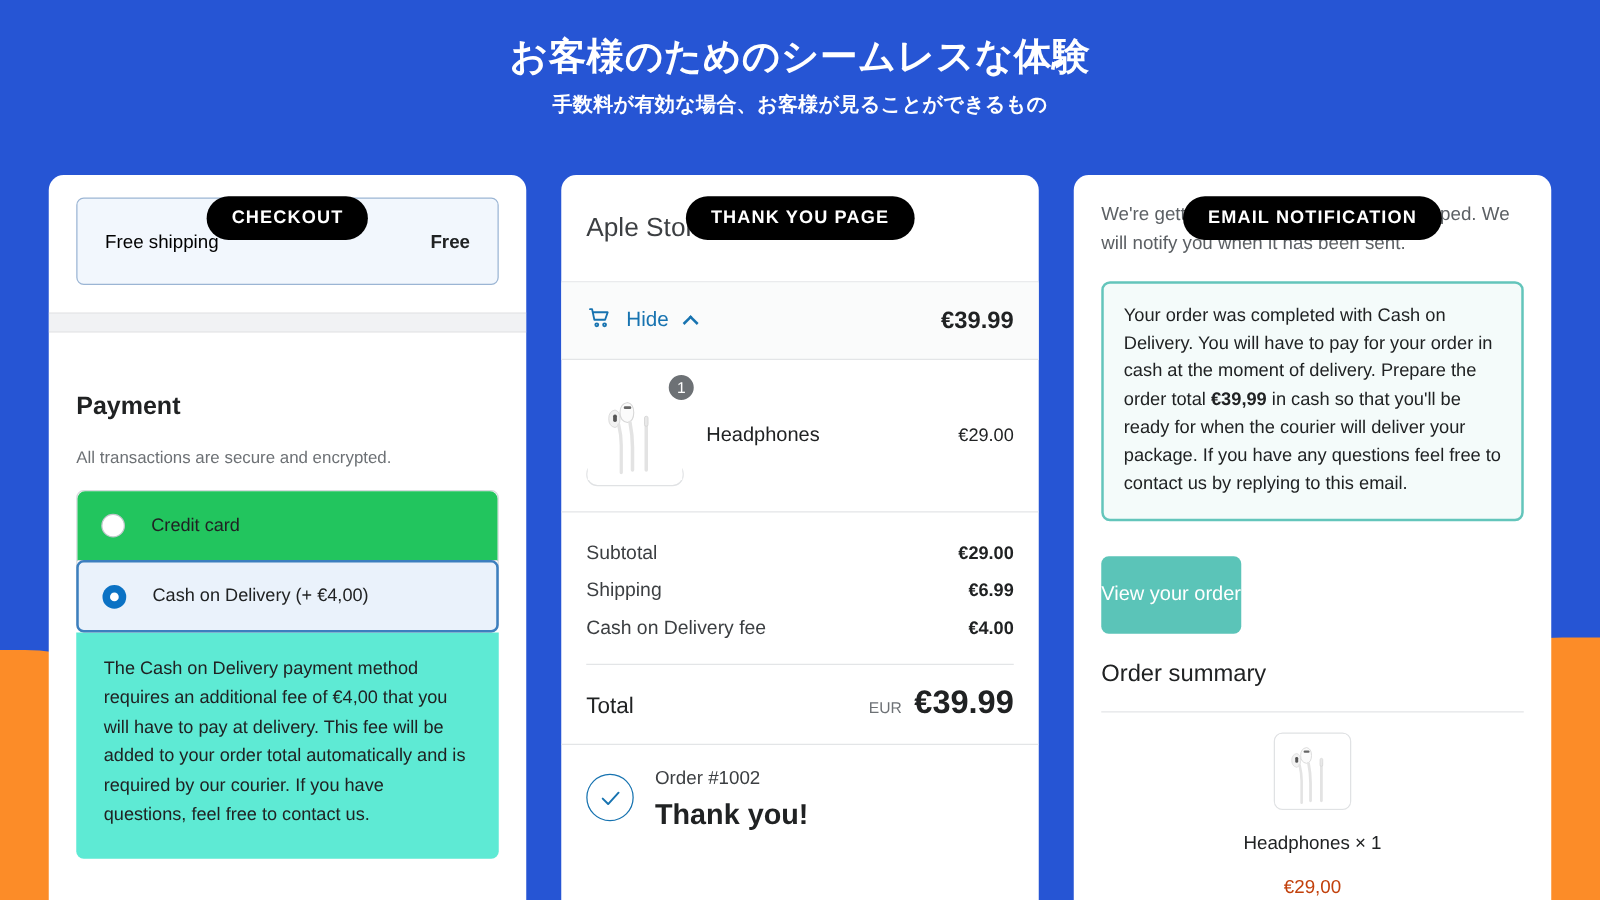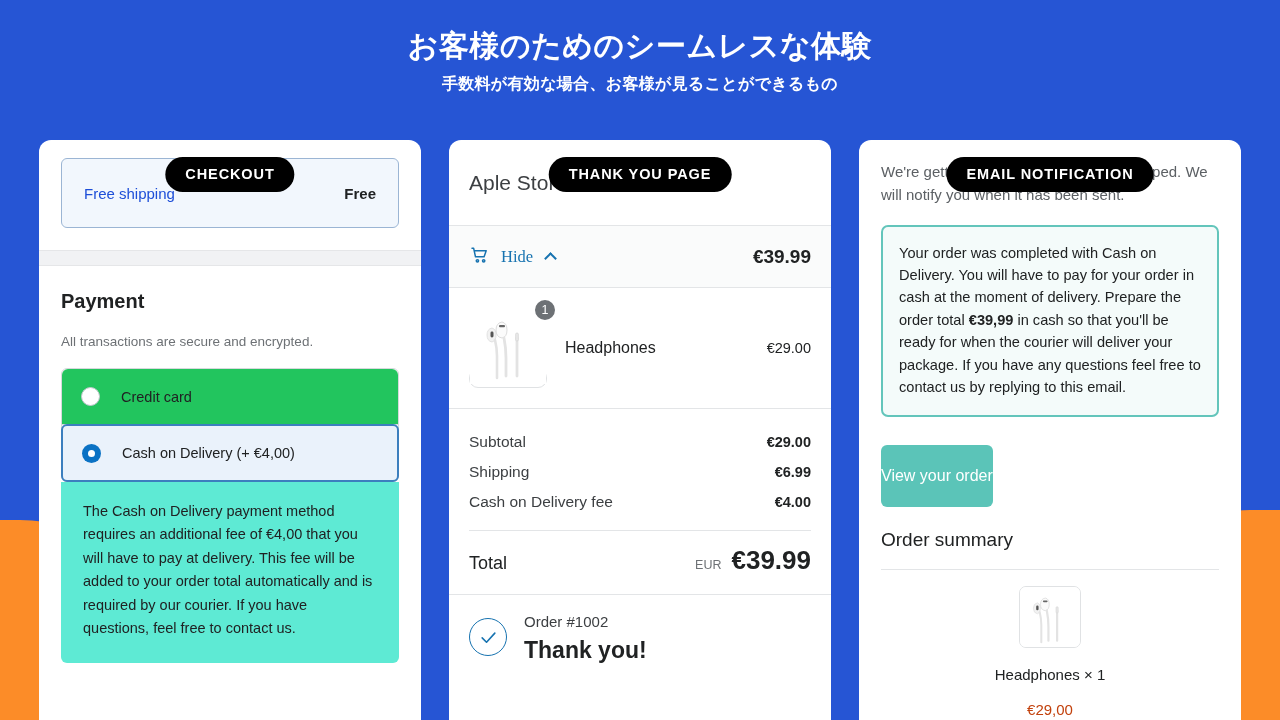--- a/index.html
+++ b/index.html
@@ -88,33 +88,33 @@
     margin: 18px 22px 0 22px;
     border: 1px solid #9bb5d4;
     background: #f2f7fd;
     border-radius: 6px;
     height: 70px;
     display: flex;
     align-items: center;
     justify-content: space-between;
     padding: 0 22px;
   }
-  .ship-label { font-size: 15px; color: #1d4ed8; }
+  .ship-label { font-size: 15px; color: #000000; }
   .ship-price { font-size: 15px; color: #202223; font-weight: bold; }
 
   .divider-band {
     height: 16px;
     background: #f1f2f4;
     margin-top: 22px;
     border-top: 1px solid #e5e6e8;
     border-bottom: 1px solid #e5e6e8;
   }
 
   .pay-section { padding: 24px 22px 0 22px; }
-  .pay-title { font-size: 20px; font-weight: bold; color: #202223; }
+  .pay-title { font-size: 20px; font-weight: bold; color: #202223; margin-top: 24px; }
   .pay-sub { font-size: 13.5px; color: #6d7175; margin-top: 21px; }
 
   .radio-group {
     margin-top: 19px;
     border: 1px solid #d6d9dc;
     border-radius: 6px;
     overflow: visible;
     position: relative;
   }
   .radio-row {
@@ -179,21 +179,21 @@
   .cart-bar {
     height: 62px;
     background: #fafbfb;
     display: flex;
     align-items: center;
     justify-content: space-between;
     padding: 0 20px;
     border-bottom: 1px solid #e3e5e7;
   }
   .cart-left { display: flex; align-items: center; gap: 11px; }
-  .hide-link { color: #1773b0; font-size: 16.5px; font-family: Liberation Serif, serif; }
+  .hide-link { color: #1773b0; font-size: 16.5px; }
   .chev-up {
     width: 9px; height: 9px;
     border-left: 2px solid #1773b0;
     border-top: 2px solid #1773b0;
     transform: rotate(45deg);
     margin-left: 2px;
     margin-top: 4px;
   }
   .cart-total { font-size: 19px; font-weight: bold; color: #202223; }
 

